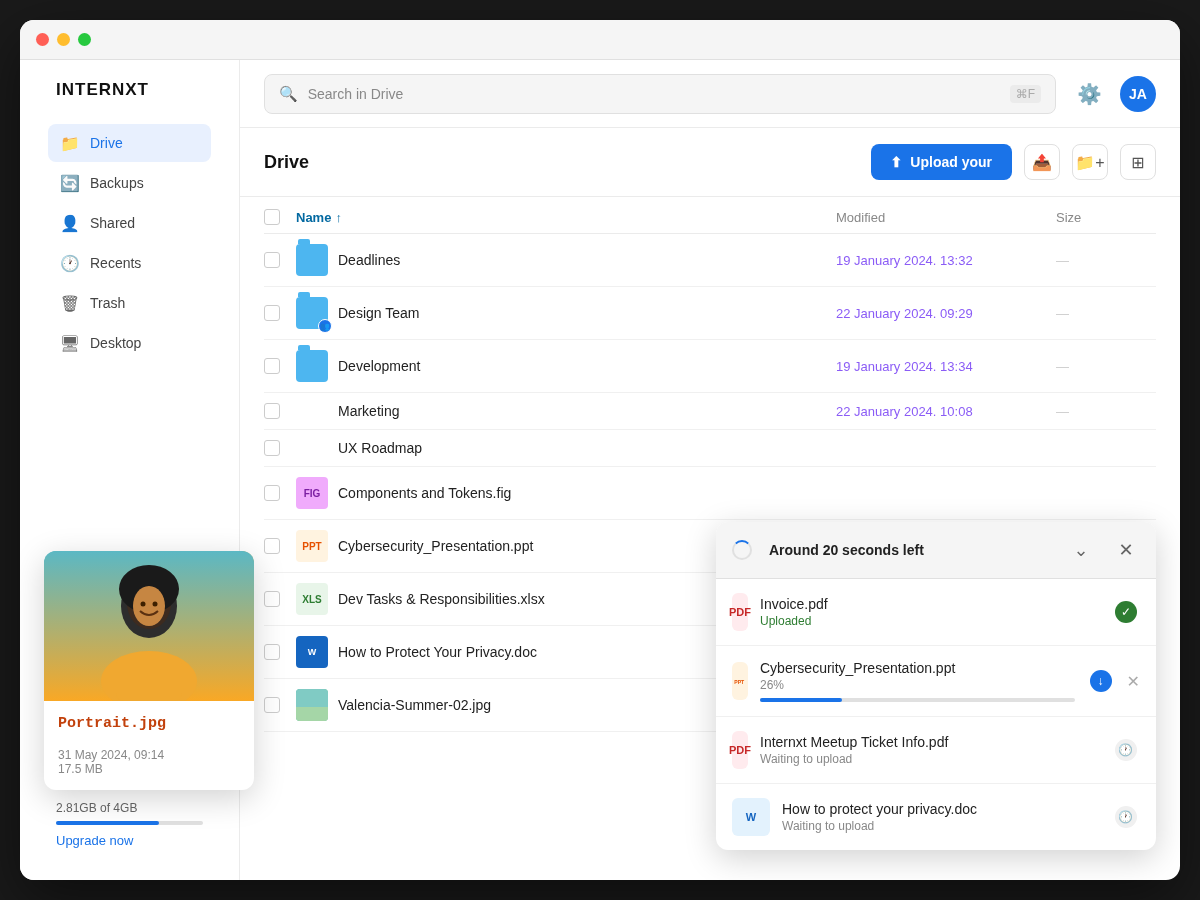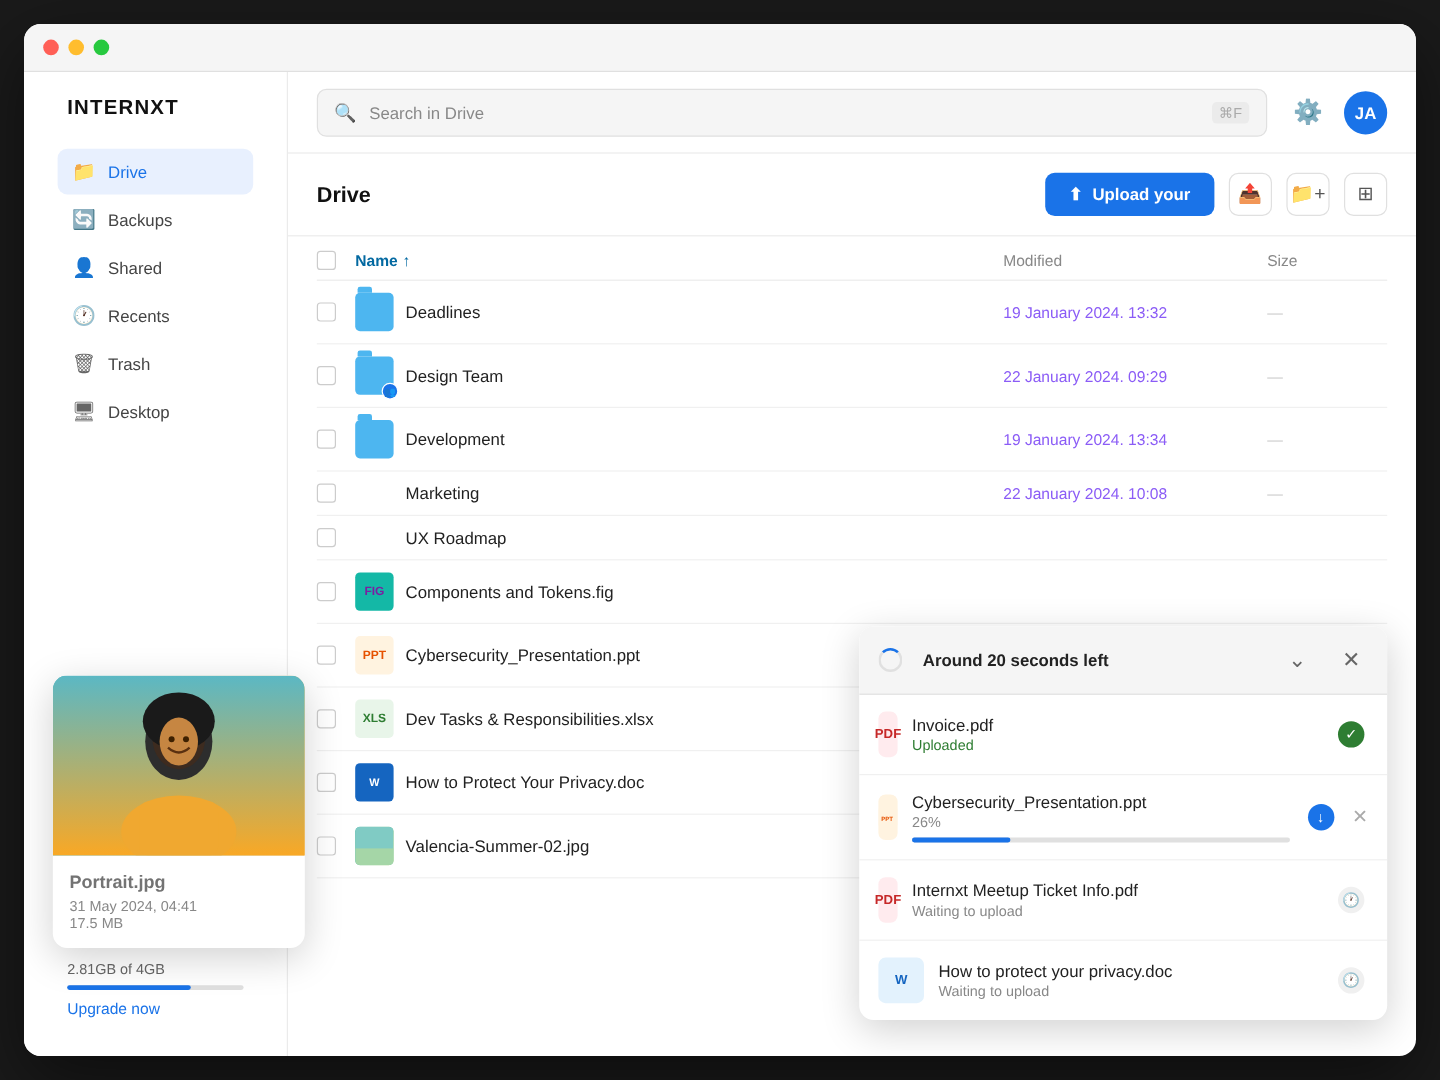--- a/index.html
+++ b/index.html
@@ -285,21 +285,21 @@
       border-radius: 4px;
       object-fit: cover;
       display: flex; align-items: center; justify-content: center;
       font-size: 10px; font-weight: 700;
       flex-shrink: 0;
       overflow: hidden;
     }
     .file-thumb.ppt { background: #fff3e0; color: #e65100; }
     .file-thumb.xlsx { background: #e8f5e9; color: #2e7d32; }
     .file-thumb.doc { background: #e3f2fd; color: #1565c0; }
-    .file-thumb.fig { background: #14b8a6; color: #7b1fa2; }
+    .file-thumb.fig { background: #f0abfc; color: #7b1fa2; }
     .col-modified { font-size: 13px; color: #8b5cf6; }
     .col-size { font-size: 13px; color: #666; }
     .dash { color: #ccc; }
     
     .preview-card {
       position: absolute;
       left: 24px;
       bottom: 90px;
       width: 210px;
       background: #fff;
@@ -313,21 +313,21 @@
       height: 150px;
       background: linear-gradient(135deg, #5bb8c4, #f0a830);
       display: flex; align-items: center; justify-content: center;
       overflow: hidden;
     }
     
     .preview-info {
       padding: 14px;
     }
     .preview-filename {
-      font-size: 15px; font-weight: 600; color: #737373; margin-bottom: 4px;
+      font-size: 15px; font-weight: 600; color: #c2410c; margin-bottom: 16px; font-family: Liberation Mono, monospace;
     }
     .preview-meta {
       font-size: 12px; color: #888;
     }
     
     .upload-panel {
       position: absolute;
       right: 24px;
       bottom: 30px;
       width: 440px;
@@ -662,21 +662,21 @@
         <rect x="72" y="105" width="66" height="45" rx="8" fill="#f0a830"></rect>
 
         <ellipse cx="105" cy="55" rx="16" ry="20" fill="#c68642"></ellipse>
         <path d="M96 60 Q105 68 114 60" stroke="#5a3010" stroke-width="2" fill="none"></path>
         <circle cx="99" cy="53" r="2.5" fill="#3d2000"></circle>
         <circle cx="111" cy="53" r="2.5" fill="#3d2000"></circle>
       </svg>
     </div>
     <div class="preview-info">
       <div class="preview-filename">Portrait.jpg</div>
-      <div class="preview-meta">31 May 2024, 04:41</div>
+      <div class="preview-meta">31 May 2024, 09:14</div>
       <div class="preview-meta">17.5 MB</div>
     </div>
   </div>
 
   <div class="upload-panel">
     <div class="upload-panel-header">
       <div class="upload-spinner"></div>
       <span class="upload-panel-title">Around 20 seconds left</span>
       <button class="panel-action-btn">⌄</button>
       <button class="panel-action-btn">✕</button>

